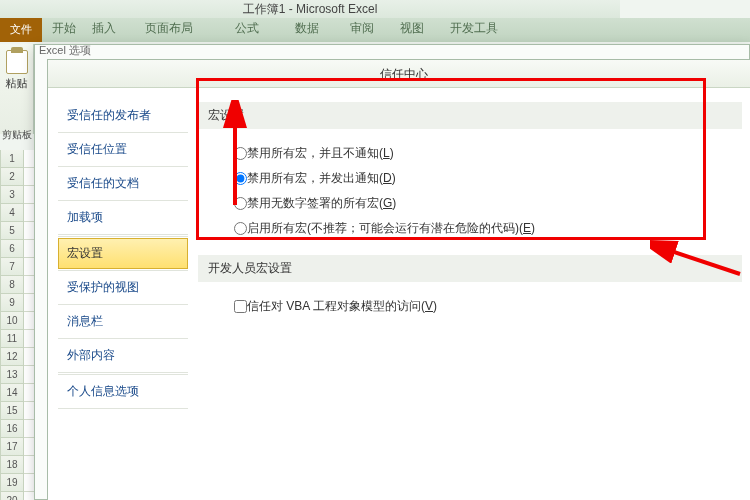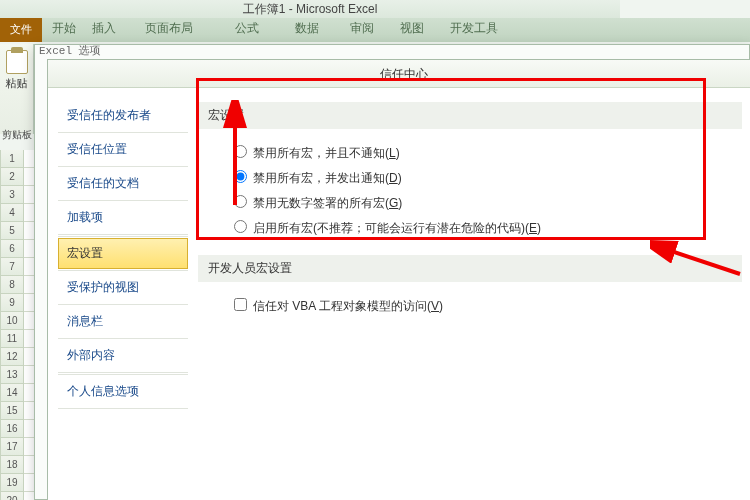--- a/index.html
+++ b/index.html
@@ -17,35 +17,35 @@
   .paste-lbl { font-size: 11px; text-align: center; color: #333; margin-top: 2px; }
   .clip-lbl { position: absolute; top: 128px; left: 2px; font-size: 10px; color: #444; }
   
   .row-headers { position: absolute; left: 0; top: 150px; width: 24px; }
   .row-h { height: 18px; border: 1px solid #c8d4c0; border-top: none; background: linear-gradient(#f0f4ec,#e4ece0); font-size: 10px; color: #555; text-align: center; line-height: 18px; }
   .col-a { position: absolute; left: 24px; top: 150px; width: 16px; }
   .cell { height: 18px; border-right: 1px solid #d4dccc; border-bottom: 1px solid #d4dccc; background: #fff; }
   
   
   .dlg-wrap { position: absolute; top: 44px; left: 34px; width: 716px; height: 456px; background: #fafcfa; border: 1px solid #a8bca8; box-shadow: 0 4px 12px rgba(0,0,0,0.2); }
-  .dlg-wrap-title { position: absolute; top: -2px; left: 4px; font-size: 11px; color: #666; font-family: Liberation Mono, monospace; }
+  .dlg-wrap-title { position: absolute; top: -2px; left: 4px; font-size: 11px; color: #666; }
   
   .trust-dlg { position: absolute; top: 14px; left: 12px; width: 704px; height: 442px; background: #fff; border: 1px solid #a8bca8; }
   .trust-title-bar { height: 28px; background: linear-gradient(#f8faf6,#eaf0e6); border-bottom: 1px solid #cad6c4; padding-left: 10px; line-height: 28px; font-size: 12px; color: #333; text-align: center; }
   
   .nav { position: absolute; top: 40px; left: 10px; width: 130px; }
   .nav-item { padding: 6px 8px; font-size: 12px; color: #1a4a8a; cursor: pointer; border: 1px solid transparent; }
   .nav-item.sel { background: linear-gradient(#fff0b0, #ffe070); border: 1px solid #d8b030; color: #333; }
   .nav-sep { height: 1px; background: #e0e4dc; margin: 1px 0; }
   
   .content { position: absolute; top: 36px; left: 150px; right: 0; bottom: 0; padding: 6px 0 0 0; }
   
   .section-hdr { background: #eef1ec; padding: 5px 10px; font-size: 12px; color: #333; margin: 0 8px 12px 0; }
   
-  .opt-row { padding: 4px 0 4px 36px; font-size: 12px; color: #333; display: flex; align-items: flex-start; gap: 6px; }
+  .opt-row { padding: 4px 0 4px 36px; font-size: 12px; color: #333; display: flex; align-items: center; }
   .opt-row input { margin: 0; }
   .uline { text-decoration: underline; }
   
   
   .red-box { position: absolute; border: 3px solid #f00000; pointer-events: none; }
   .red-arrow { position: absolute; pointer-events: none; }
 </style>
 </head>
 <body>
 

